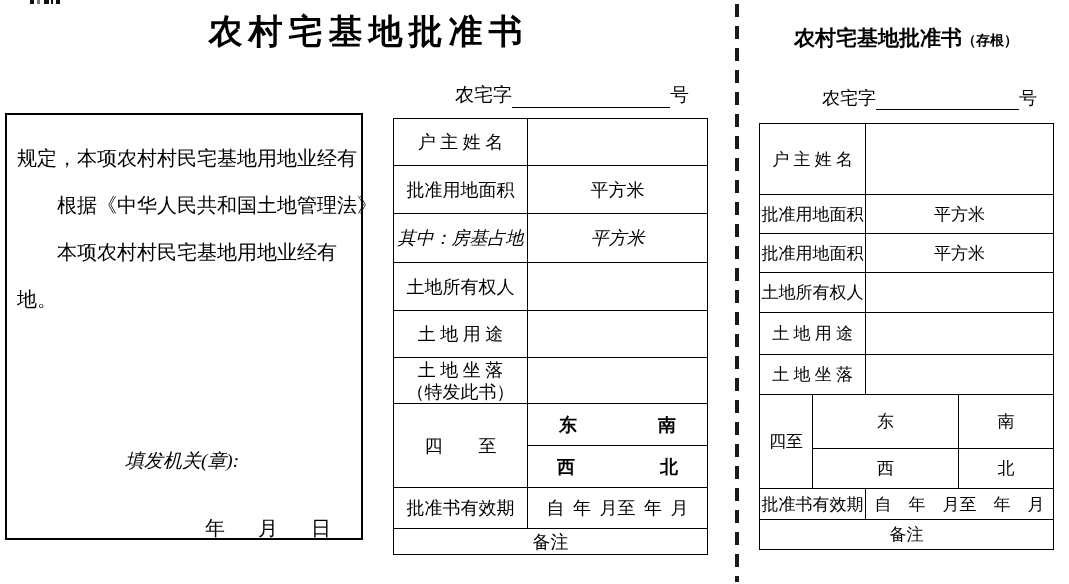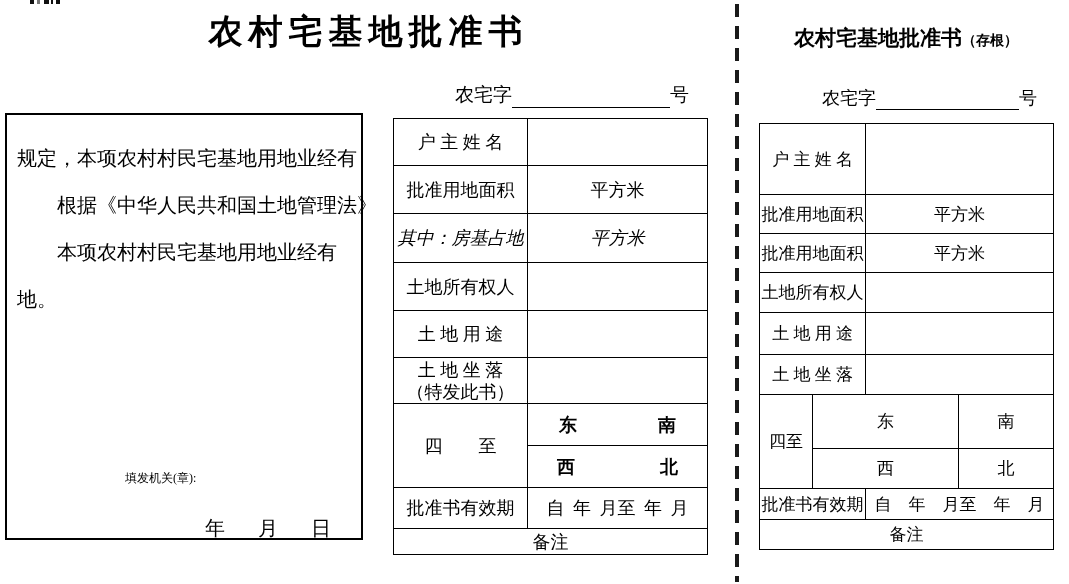--- a/index.html
+++ b/index.html
@@ -26,21 +26,21 @@
   }
   .stub-title .stub-tag{font-size:14px;font-weight:bold;}
 
   .notice-box{
     position:absolute;left:5px;top:113px;width:358px;height:427px;
     border:2px solid #000;box-sizing:border-box;
     padding:20px 6px 0 10px;font-size:20px;line-height:47px;
   }
   .nline{white-space:nowrap;}
   .nline.indent{padding-left:40px;}
-  .issuer{position:absolute;left:125px;top:470px;font-size:12px;}
+  .issuer{position:absolute;left:125px;top:448px;font-size:19px;font-style:italic;}
   .ymd{position:absolute;left:205px;top:515px;font-size:20px;display:flex;gap:33px;}
 
   .docno{
     position:absolute;display:flex;align-items:flex-end;height:23px;
     font-size:19px;white-space:nowrap;
   }
   .docno-line{display:inline-block;border-bottom:1.5px solid #000;align-self:stretch;}
 
   table.form{
     position:absolute;border-collapse:collapse;table-layout:fixed;

